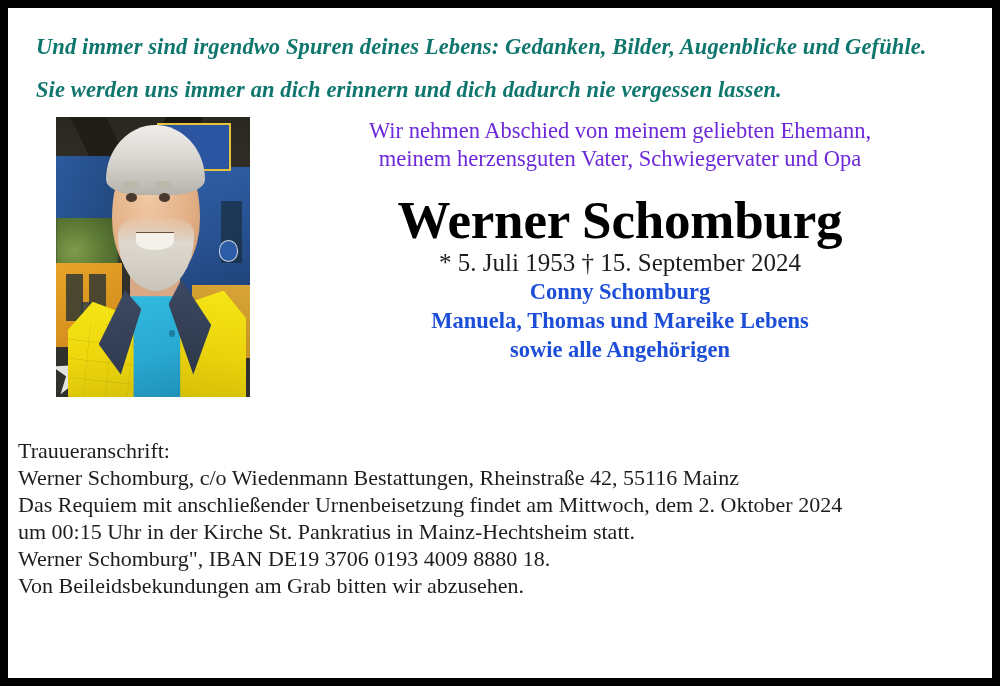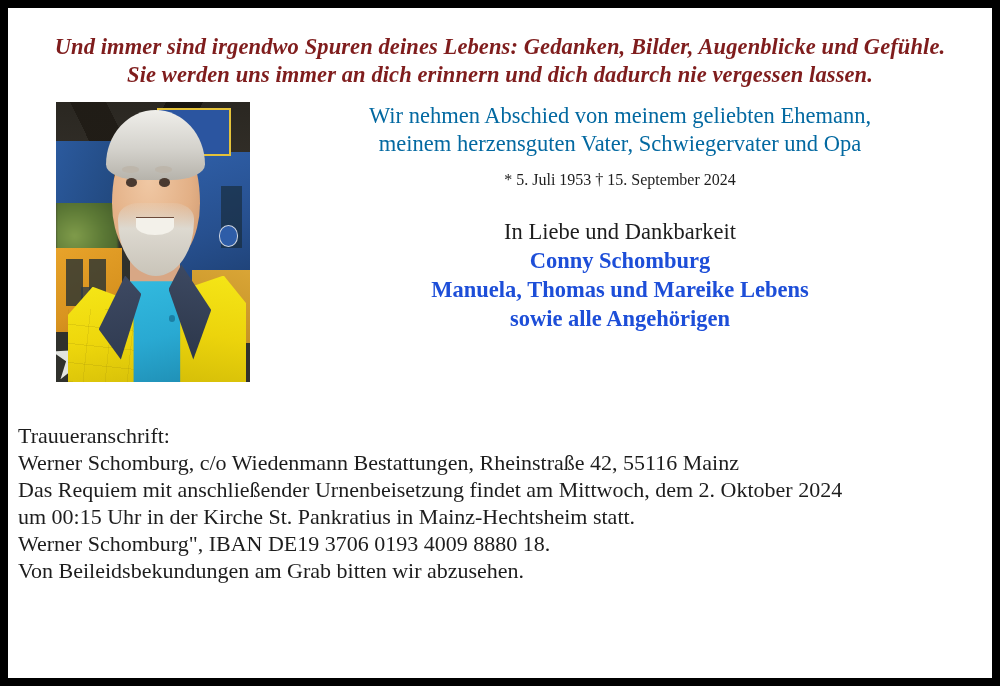--- a/index.html
+++ b/index.html
@@ -17,30 +17,30 @@
     width: 1000px;
     height: 686px;
     box-sizing: border-box;
     background: #ffffff;
     border: 8px solid #000000;
     overflow: hidden;
   }
 
   
   .verse {
-    text-align: center;
     font-style: italic;
     font-weight: bold;
     font-size: 22.5px;
     line-height: 27px;
     letter-spacing: 0.1px;
-    color: #7f1d1d;
+    color: #0f766e;
+    padding-left: 28px;
   }
   .verse-1 { margin-top: 25px; }
-  .verse-2 { margin-top: 1px; }
+  .verse-2 { margin-top: 16px; }
 
   
   .middle {
     position: relative;
     margin-top: 14px;
     height: 318px;
   }
 
   .photo {
     position: absolute;
@@ -207,34 +207,34 @@
   .center-col {
     position: absolute;
     left: 250px;
     right: 10px;
     top: 0;
     text-align: center;
   }
   .addr-line {
     font-size: 22.5px;
     line-height: 28px;
-    color: #0369a1;
+    color: #6d28d9;
   }
   .name {
     font-size: 53px;
     font-weight: bold;
     line-height: 58px;
     letter-spacing: -0.2px;
     margin-top: 18px;
     color: #000000;
   }
   .dates {
-    font-size: 16px;
+    font-size: 25px;
     line-height: 28px;
-    margin-top: 8px;
+    margin-top: 0;
     color: #1d1d1d;
   }
   .thanks {
     font-size: 22.5px;
     line-height: 28px;
     margin-top: 24px;
     color: #1d1d1d;
   }
   .family {
     font-size: 22.5px;
@@ -295,23 +295,23 @@
       <div class="ph-layer ph-eye-l"></div>
       <div class="ph-layer ph-eye-r"></div>
       <div class="ph-layer ph-beard"></div>
       <div class="ph-layer ph-mouth"></div>
     </div>
 
     <div class="center-col">
       <div class="addr-line">Wir nehmen Abschied von meinem geliebten Ehemann,</div>
       <div class="addr-line">meinem herzensguten Vater, Schwiegervater und Opa</div>
 
+      <div class="name">Werner Schomburg</div>
       <div class="dates">* 5. Juli 1953   † 15. September 2024</div>
 
-      <div class="thanks">In Liebe und Dankbarkeit</div>
       <div class="family">Conny Schomburg</div>
       <div class="family">Manuela, Thomas und Mareike Lebens</div>
       <div class="family">sowie alle Angehörigen</div>
     </div>
   </div>
 
   <div class="bottom">
     <div>Trauueranschrift:</div>
     <div>Werner Schomburg, c/o Wiedenmann Bestattungen, Rheinstraße 42, 55116 Mainz</div>
     <div>Das Requiem mit anschließender Urnenbeisetzung findet am Mittwoch, dem 2. Oktober 2024</div>

